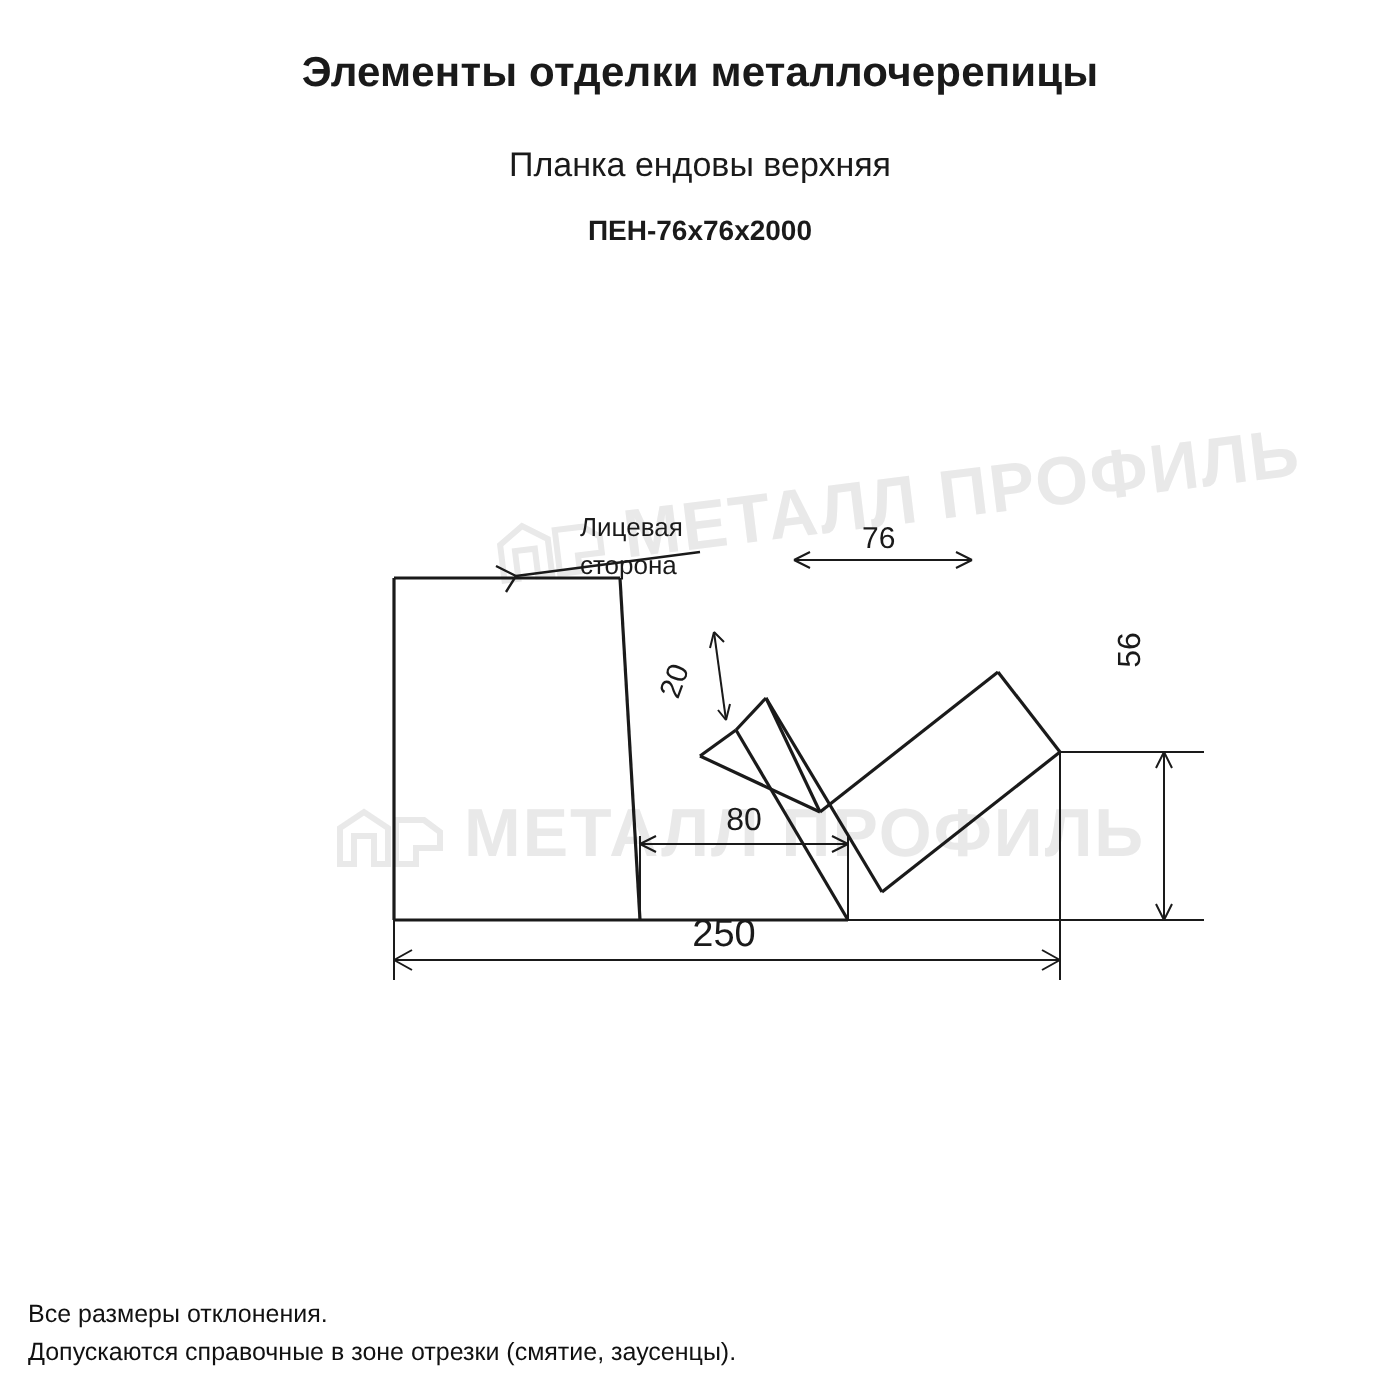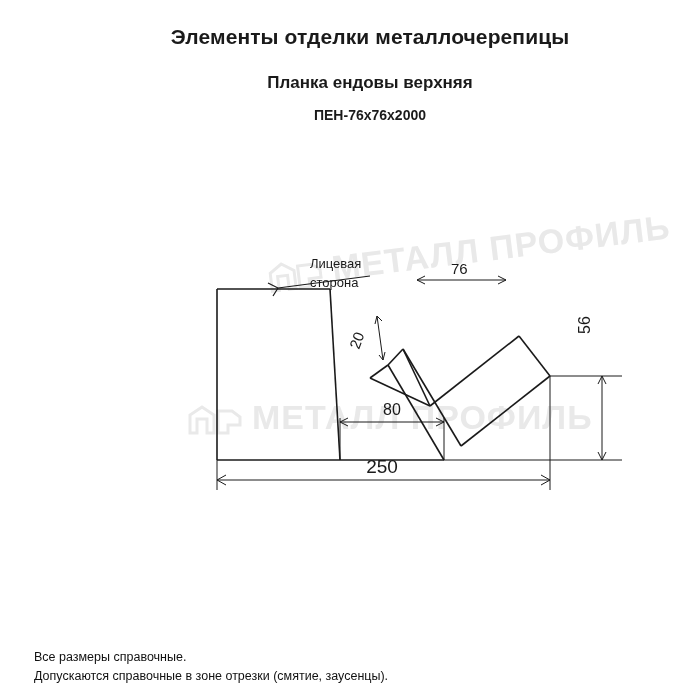--- a/index.html
+++ b/index.html
@@ -12,38 +12,37 @@
     background: #ffffff;
     font-family: "Liberation Sans", sans-serif;
     color: #1a1a1a;
     position: relative;
     overflow: hidden;
   }
   .page {
     position: relative;
     width: 612px;
     height: 700px;
-    margin-left: 20px;
   }
   .titles {
     position: absolute;
     top: 24px;
     left: 0;
     width: 700px;
     text-align: center;
   }
   .title-main {
     font-size: 21px;
     font-weight: bold;
     letter-spacing: 0.1px;
     line-height: 26px;
   }
   .title-sub {
     font-size: 17px;
-    font-weight: bold;
+    font-weight: normal;
     margin-top: 22px;
     line-height: 22px;
   }
   .title-code {
     font-size: 14px;
     font-weight: bold;
     margin-top: 10px;
     line-height: 22px;
   }
   .drawing {
@@ -194,17 +193,17 @@
         <path d="M185 310 L518 310"></path>
         <path d="M185 310 L194 305 M185 310 L194 315"></path>
         <path d="M518 310 L509 305 M518 310 L509 315"></path>
       </g>
       <text x="350" y="303" font-size="19" font-weight="normal" fill="#1a1a1a" text-anchor="middle">250</text>
 
     </svg>
   </div>
 
   <div class="footer">
-    <div>Все размеры справочные.</div>
+    <div>Все размеры отклонения.</div>
     <div>Допускаются справочные в зоне отрезки (смятие, заусенцы).</div>
   </div>
 
 </div>
 
 </body></html>

